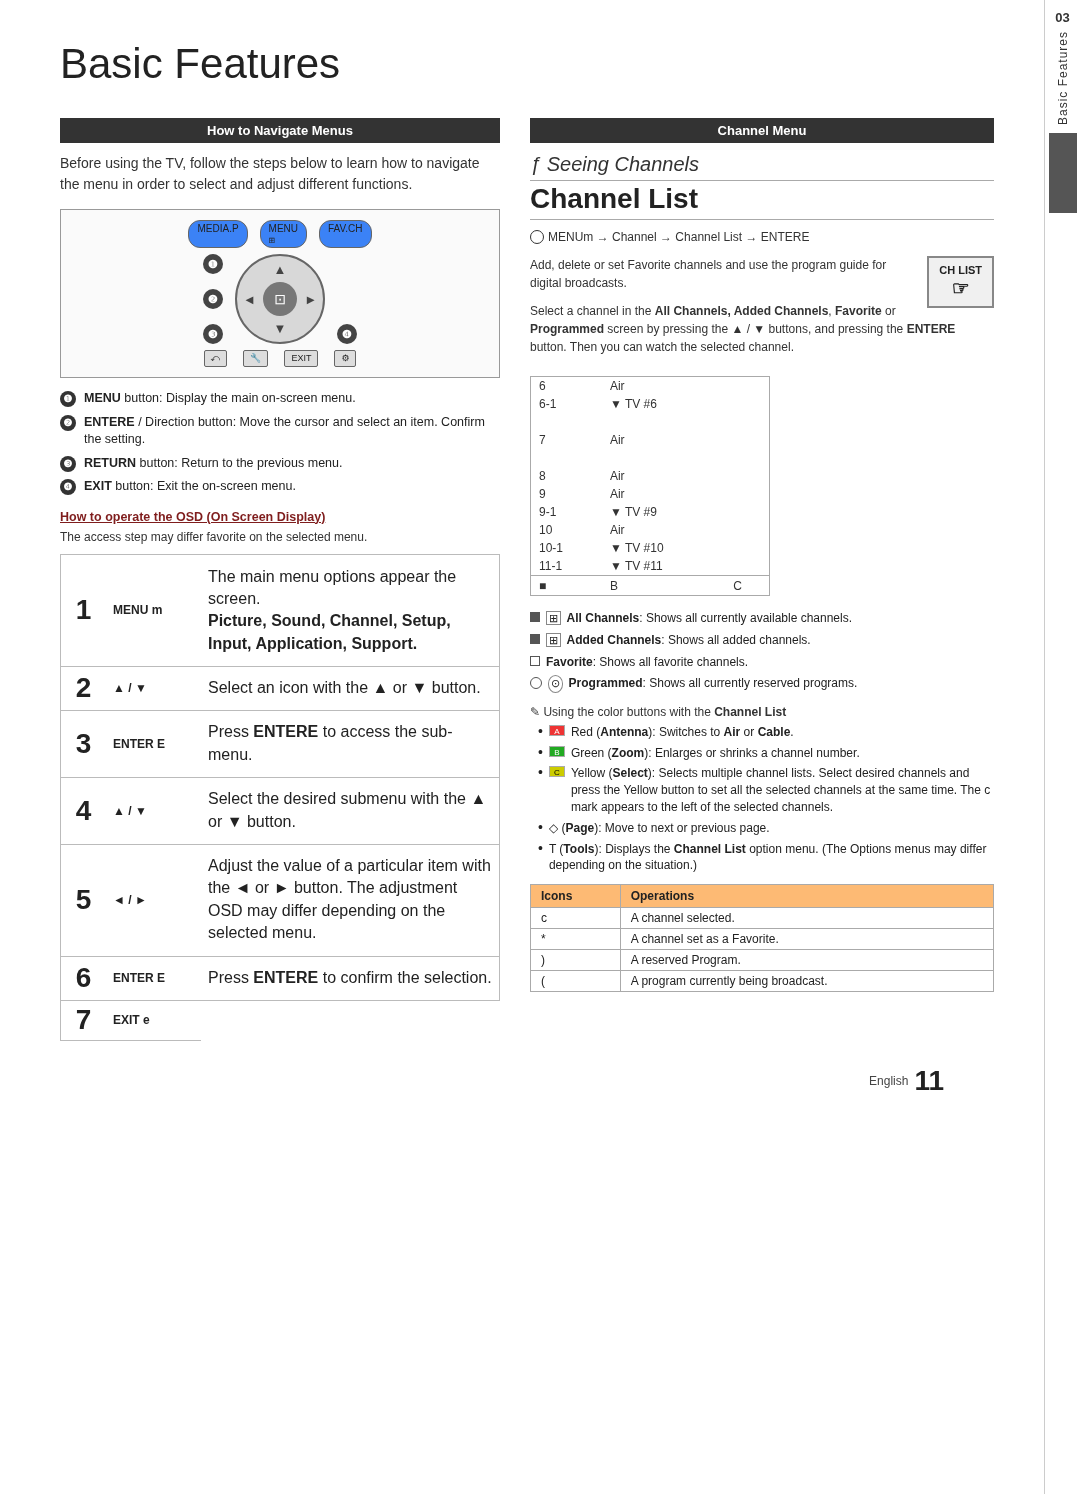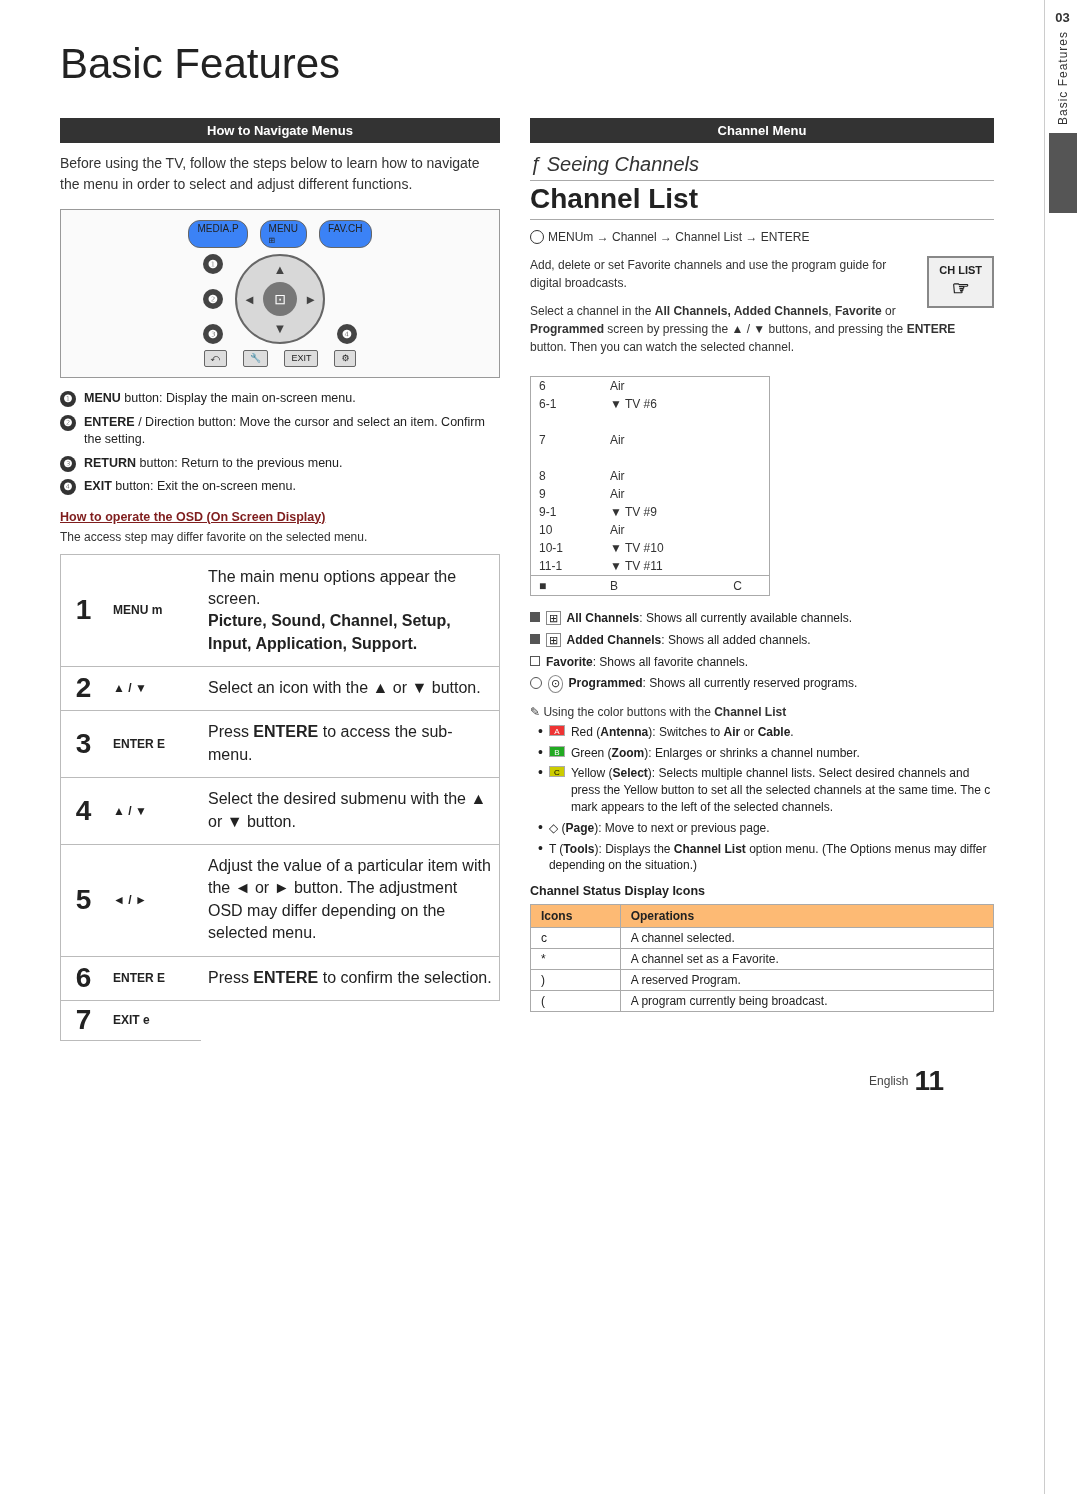--- a/index.html
+++ b/index.html
@@ -711,21 +711,20 @@
           <li>
             <span class="dot-bullet">•</span>
             <span>◇ (<strong>Page</strong>): Move to next or previous page.</span>
           </li>
           <li>
             <span class="dot-bullet">•</span>
             <span>T  (<strong>Tools</strong>): Displays the <strong>Channel List</strong> option menu. (The Options menus may differ depending on the situation.)</span>
           </li>
         </ul>
 
-        <div class="status-section-title">Channel Status Display Icons</div>
         <table class="status-table">
           <thead>
             <tr>
               <th>Icons</th>
               <th>Operations</th>
             </tr>
           </thead>
           <tbody>
             <tr>
               <td>c</td>

